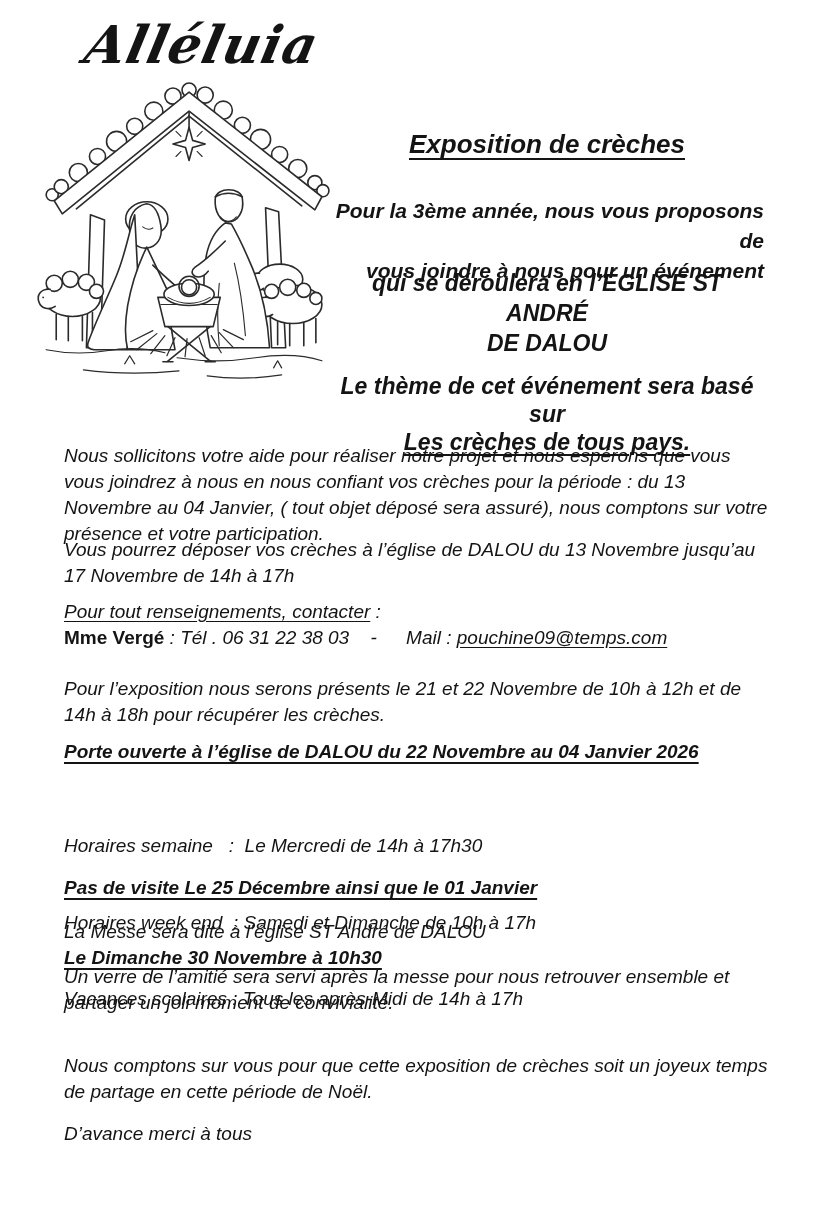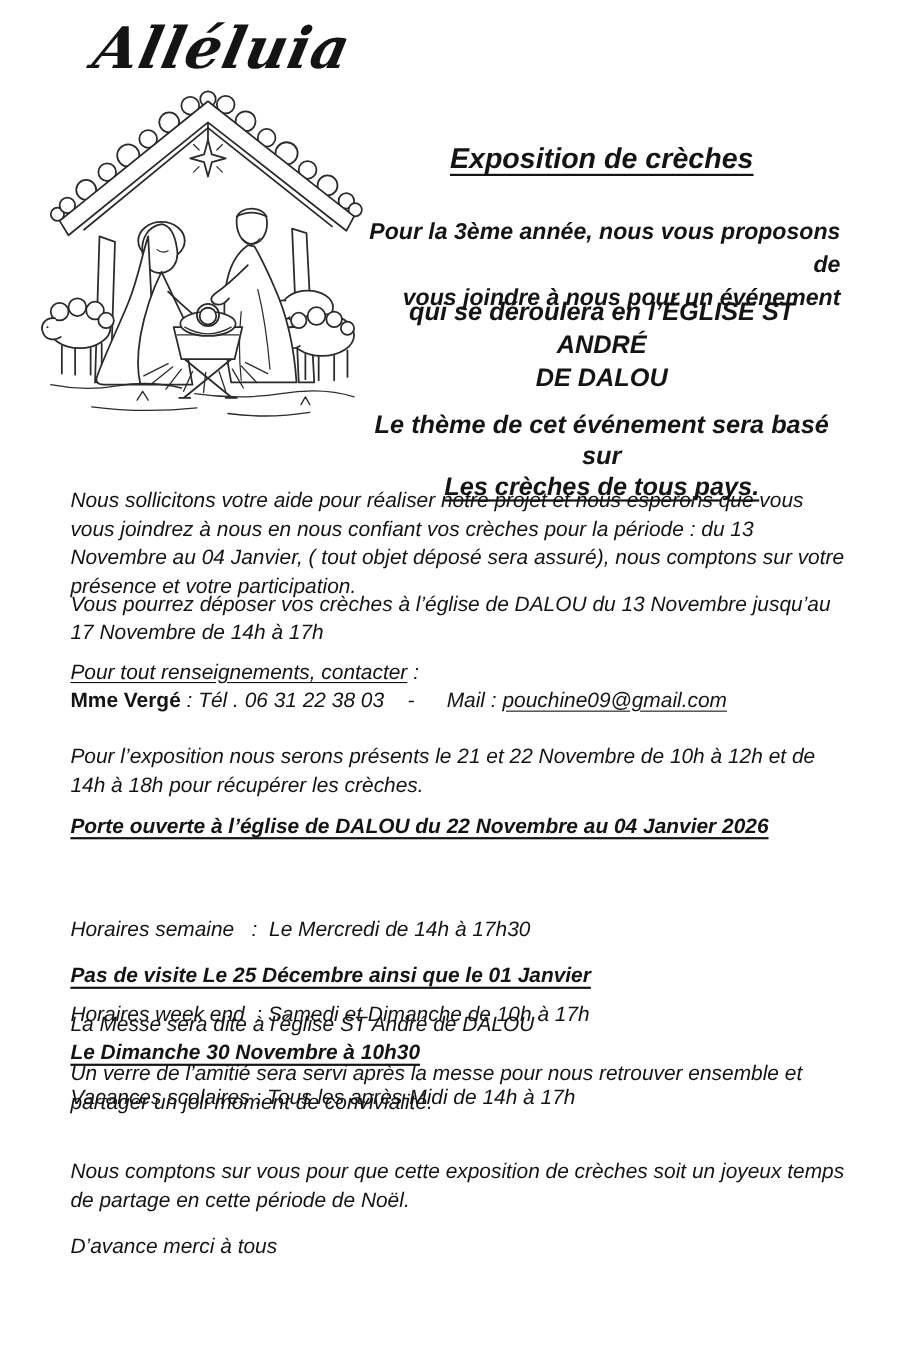--- a/index.html
+++ b/index.html
@@ -179,21 +179,21 @@
 
   <div class="blk b-contact-h">
     <span class="ul">Pour tout renseignements, contacter</span><span> :</span>
   </div>
 
   <div class="blk b-contact">
     <span class="name">Mme Vergé</span>
     <span>: Tél . 06 31 22 38 03</span>
     <span class="sep">-</span>
     <span class="maillabel">Mail :</span>
-    <span class="email">pouchine09@gmail.com</span>
+    <span class="email">pouchine09@temps.com</span>
   </div>
 
   <div class="blk b-expo">Pour l’exposition nous serons présents le 21 et 22 Novembre de 10h à 12h et de 14h à 18h pour récupérer les crèches.</div>
 
   <div class="blk b-open">
     <span class="ul">Porte ouverte à l’église de DALOU du 22 Novembre au 04 Janvier 2026</span>
   </div>
 
   <div class="blk b-sched">
     <span class="hline">Horaires semaine   :  Le Mercredi de 14h à 17h30</span>

